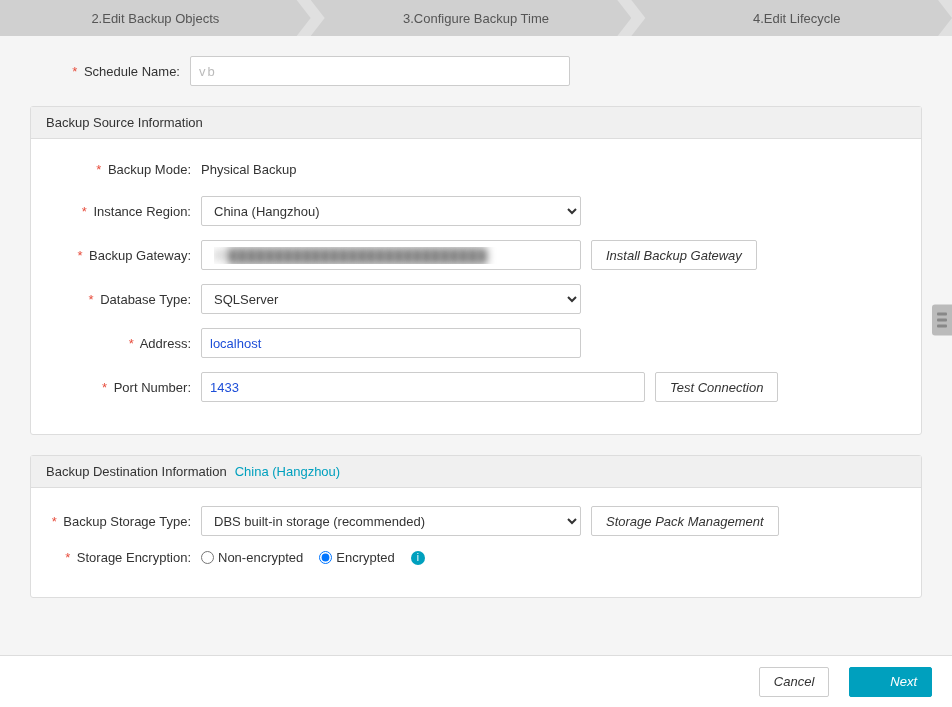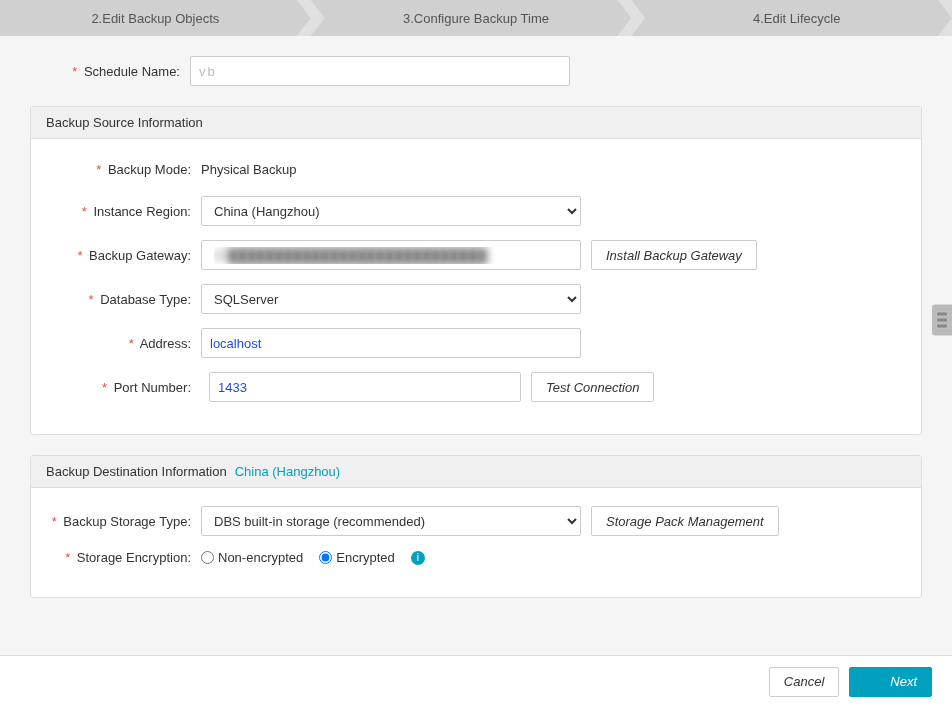--- a/index.html
+++ b/index.html
@@ -129,20 +129,21 @@
 
     
     .footer {
       height: 52px;
       background: #fff;
       border-top: 1px solid #ddd;
       display: flex;
       align-items: center;
       justify-content: flex-end;
       padding: 0 20px;
+      gap: 10px;
     }
 
     
     .radio-group {
       display: flex;
       align-items: center;
       gap: 16px;
     }
     .radio-option {
       display: flex;
@@ -272,21 +273,21 @@
           <span>Address:</span>
         </div>
         <input class="form-input" type="text" style="width: 380px;" value="localhost">
       </div>
 
       <div class="form-row">
         <div class="form-label">
           <span class="required-star">*</span>
           <span>Port Number:</span>
         </div>
-        <input class="form-input" type="text" value="1433" style="width: 312px; margin-left: 8px;">
+        <input class="form-input" type="text" value="1433" style="width: 444px;">
         <button class="btn">Test Connection</button>
       </div>
 
     </div>
   </div>
 
   <div class="section-box">
     <div class="section-header">
       <span>Backup Destination Information</span>
       <span class="section-header-badge">China (Hangzhou)</span>

